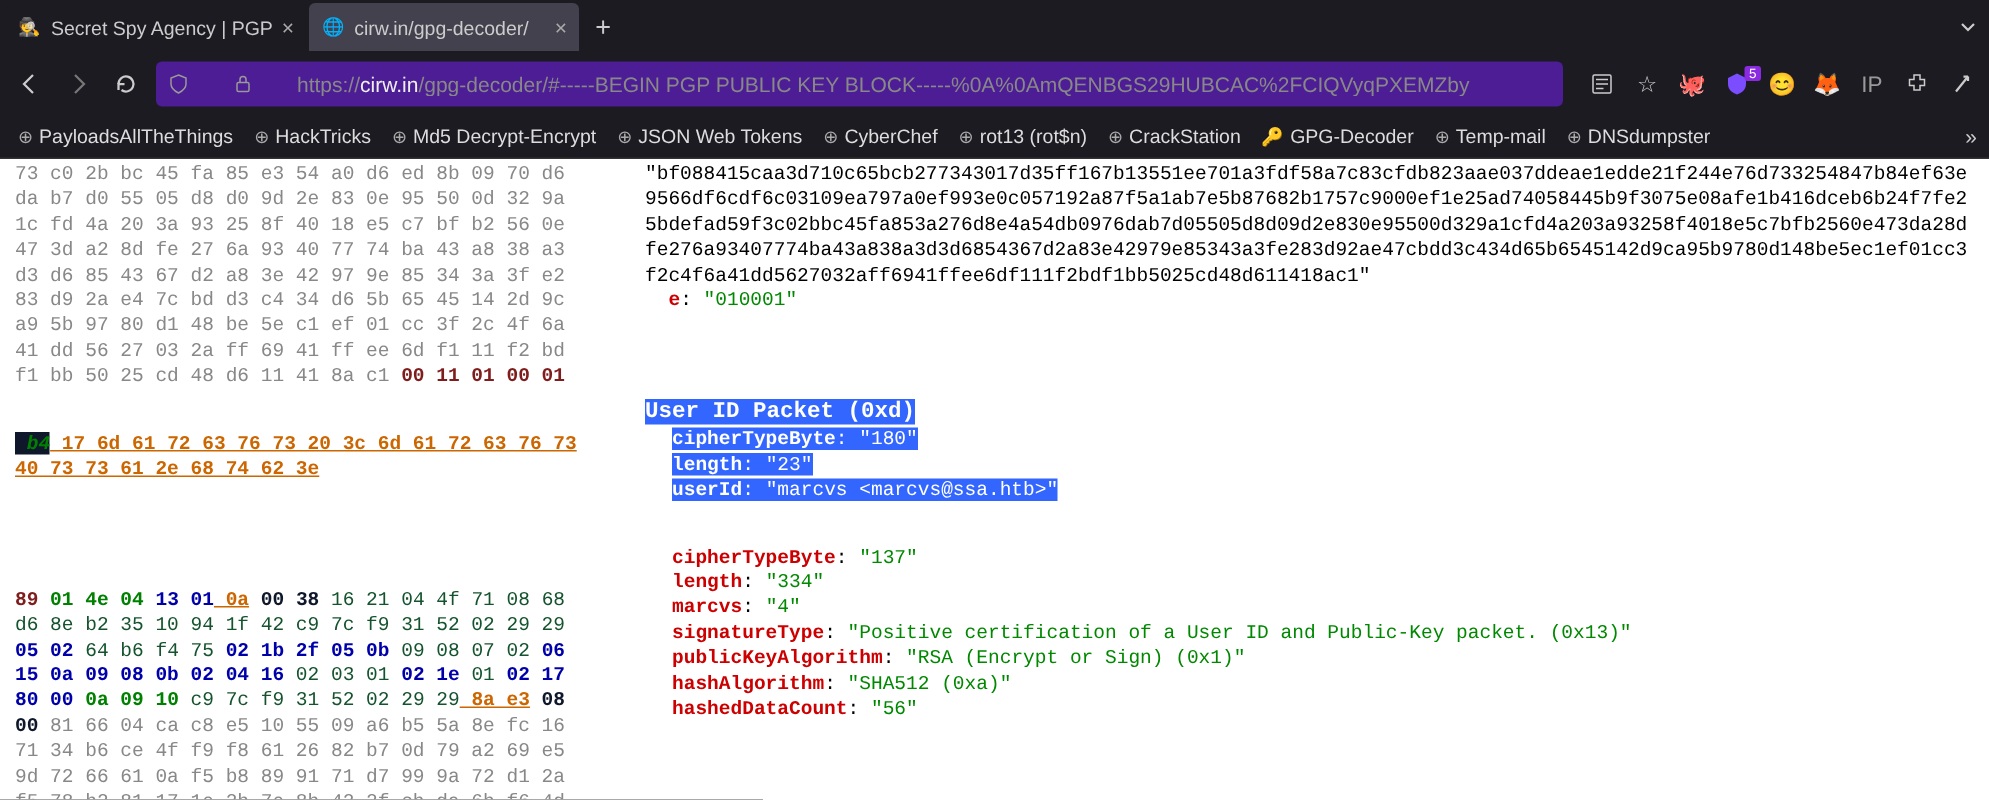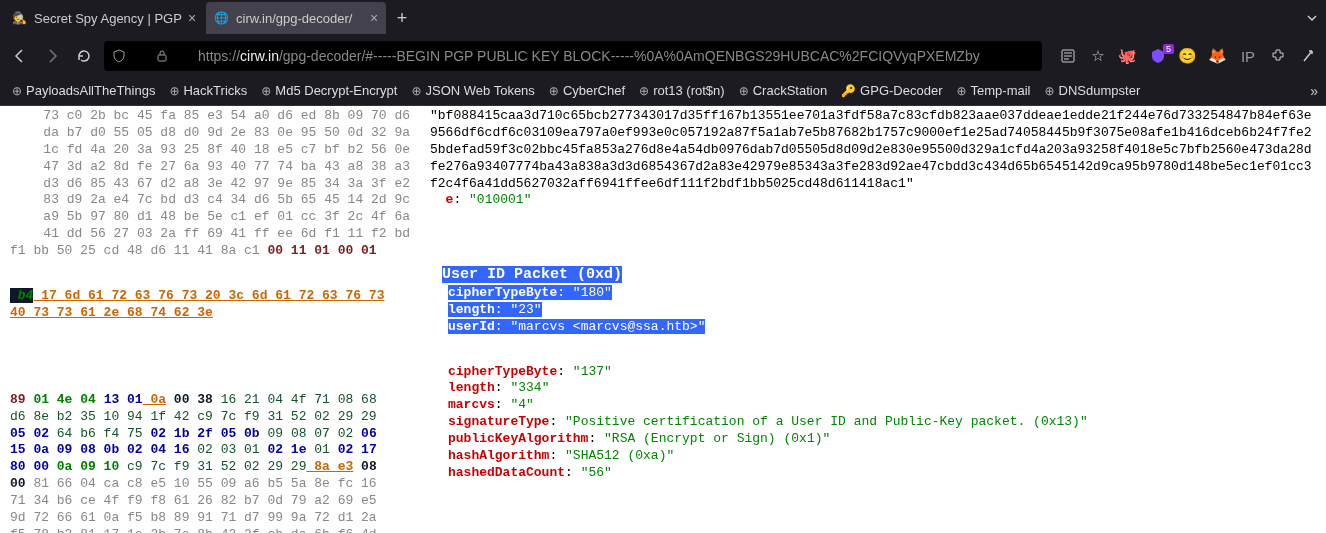--- a/index.html
+++ b/index.html
@@ -40,21 +40,21 @@
 .nav-bar {
   display: flex;
   align-items: center;
   height: 40px;
   background: #1c1b22;
   padding: 0 8px;
   gap: 8px;
 }
 .nav-btn { width: 24px; display:flex; align-items:center; justify-content:center; color:#999; font-size:16px; }
 .nav-btn.enabled { color:#ccc; }
-.url-area { flex:1; display:flex; align-items:center; background:#000000; border-radius:4px; padding:0 8px; height:30px;gap:24px; }
+.url-area { flex:1; display:flex; align-items:center; background:#4c1d95; border-radius:4px; padding:0 8px; height:30px;gap:24px; }
 .url-icon { margin-right:6px; color:#999; }
 .url-text { font-size:14px; color:#888; white-space:nowrap; overflow:hidden; }
 .url-text .host { color:#eee; }
 .toolbar-icons { display:flex; align-items:center; gap:10px; margin-left:8px; }
 .toolbar-icon { width:20px; display:flex; align-items:center; justify-content:center; font-size:15px; }
 .badge-icon { position:relative; }
 .badge { position:absolute; top:-4px; right:-6px; background:#8a2be2; color:white; font-size:9px; padding:0 3px; border-radius:2px; }
 .bookmarks-bar {
   display: flex;
   align-items: center;
@@ -74,34 +74,34 @@
   background: #fff;
   height: calc(533px - 36px - 40px - 30px);
   overflow: hidden;
   color: #000;
   font-family: "Courier New", monospace;
   font-size: 13px;
   line-height: 1.3;
 }
 .hex-col { width: 420px; padding: 2px 10px; white-space:pre; overflow:hidden; }
 .hex-col .line { display:block; }
-.hex-col .h-gray { color:#888;text-align:right; }
+.hex-col .h-gray { color:#888; }
 .hex-col .h-green { color:#008000; font-weight:bold; }
 .hex-col .h-red { color:#7f1d1d; font-weight:bold; }
 .hex-col .h-blue { color:#00a; font-weight:bold; }
 .hex-col .h-orange { color:#c60; font-weight:bold;text-decoration:underline; }
 .hex-col .h-pink { color:#0f172a; font-weight:bold; }
 .hex-col .h-black { color:#14532d; }
 .hex-col .hiblock { background:#0f172a;font-style:italic; }
 .right-col { flex:1; padding: 2px 10px; overflow:hidden; word-break:break-all; }
 .modulus { color:#000; }
 .kv-key { color:#c00; font-weight:bold; }
 .kv-colon { color:#000; }
 .kv-val { color:#080; }
-.pkt-header { font-weight:bold; font-size:15px; color:#000; margin:6px 12px; }
+.pkt-header { font-weight:bold; font-size:15px; color:#000; margin:6px 0; }
 .pkt-body { padding-left: 18px; }
 .selblock { background:#3366ff; color:#fff; }
 .selblock .kv-key, .selblock .kv-val, .selblock .kv-colon { color:#fff; }
 .gap { height: 28px; }
 svg { display:block; }
 </style>
 </head>
 <body>
 
 <div class="tab-bar">

